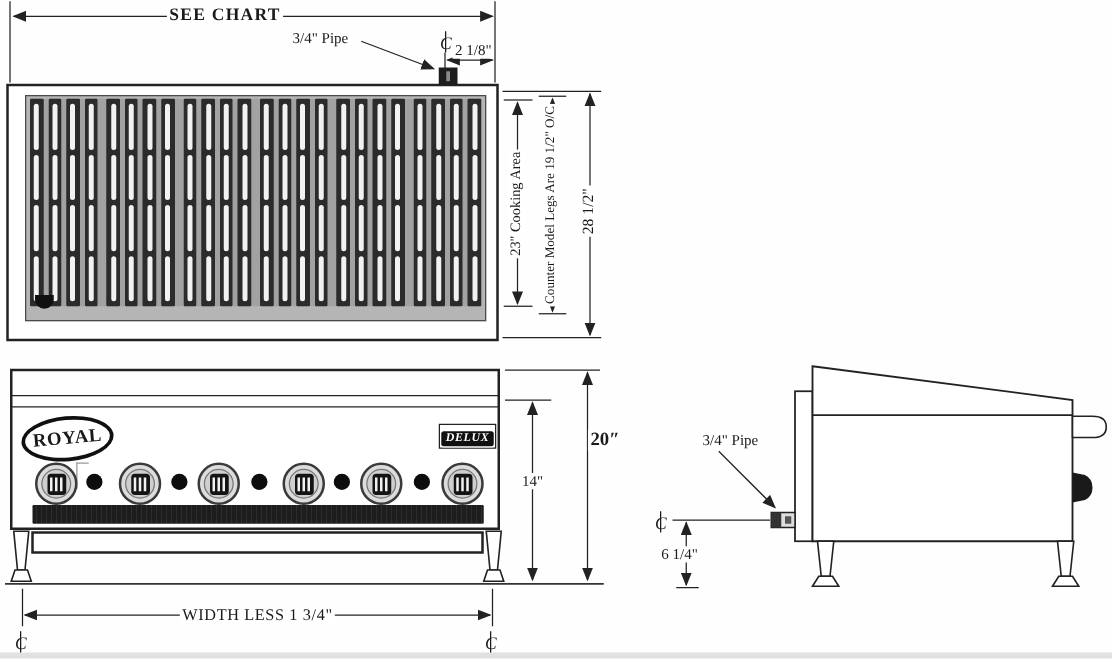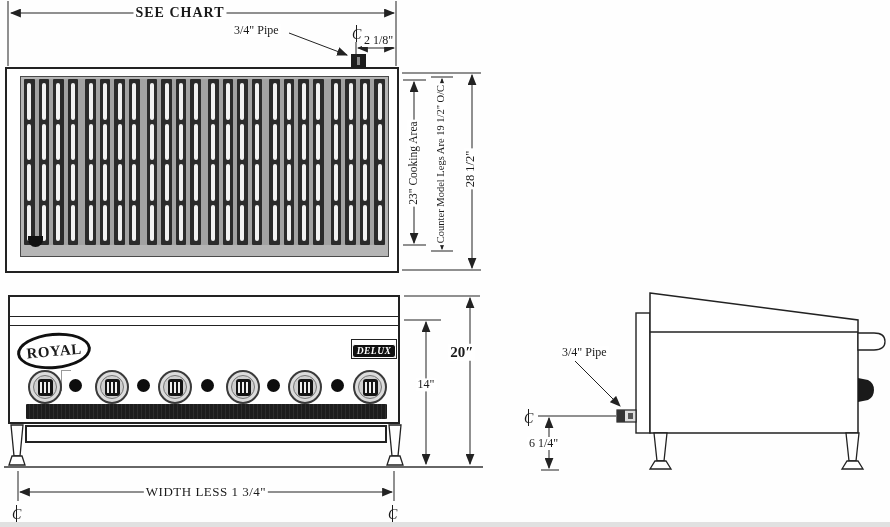--- a/index.html
+++ b/index.html
@@ -362,19 +362,19 @@
       <line x1="528.5" y1="409" x2="528.5" y2="426" stroke="#1a1a1a" stroke-width="1"></line>
     </svg>
 
   <div class="lbl ctr" style="left:180px;top:13px;font-size:14px;font-weight:600;letter-spacing:1px;">SEE CHART</div>
   <div class="lbl" style="left:232px;top:24px;font-size:12px;">3/4" Pipe</div>
   <div class="lbl" style="left:362px;top:34px;font-size:12px;">2 1/8"</div>
   <div class="lbl rot" style="left:413px;top:163px;font-size:11.5px;">23" Cooking Area</div>
   <div class="lbl rot" style="left:441px;top:164px;font-size:10.5px;">Counter Model Legs Are 19 1/2" O/C</div>
   <div class="lbl rot" style="left:471px;top:169px;font-size:12.5px;">28 1/2"</div>
   <div class="lbl ctr" style="left:426px;top:385px;font-size:12px;">14"</div>
-  <div class="lbl ctr" style="left:462px;top:352px;font-size:15px;font-weight:bold;">20″</div>
+  <div class="lbl ctr" style="left:484px;top:352px;font-size:15px;font-weight:bold;">20″</div>
   <div class="lbl ctr" style="left:206px;top:492px;font-size:13px;letter-spacing:.5px;">WIDTH LESS 1 3/4"</div>
   <div class="lbl" style="left:560px;top:346px;font-size:12px;">3/4" Pipe</div>
   <div class="lbl" style="left:527px;top:437px;font-size:12px;">6 1/4"</div>
 
   <div class="abs" id="scan-edge"></div>
 </div>
 
 </body></html>

